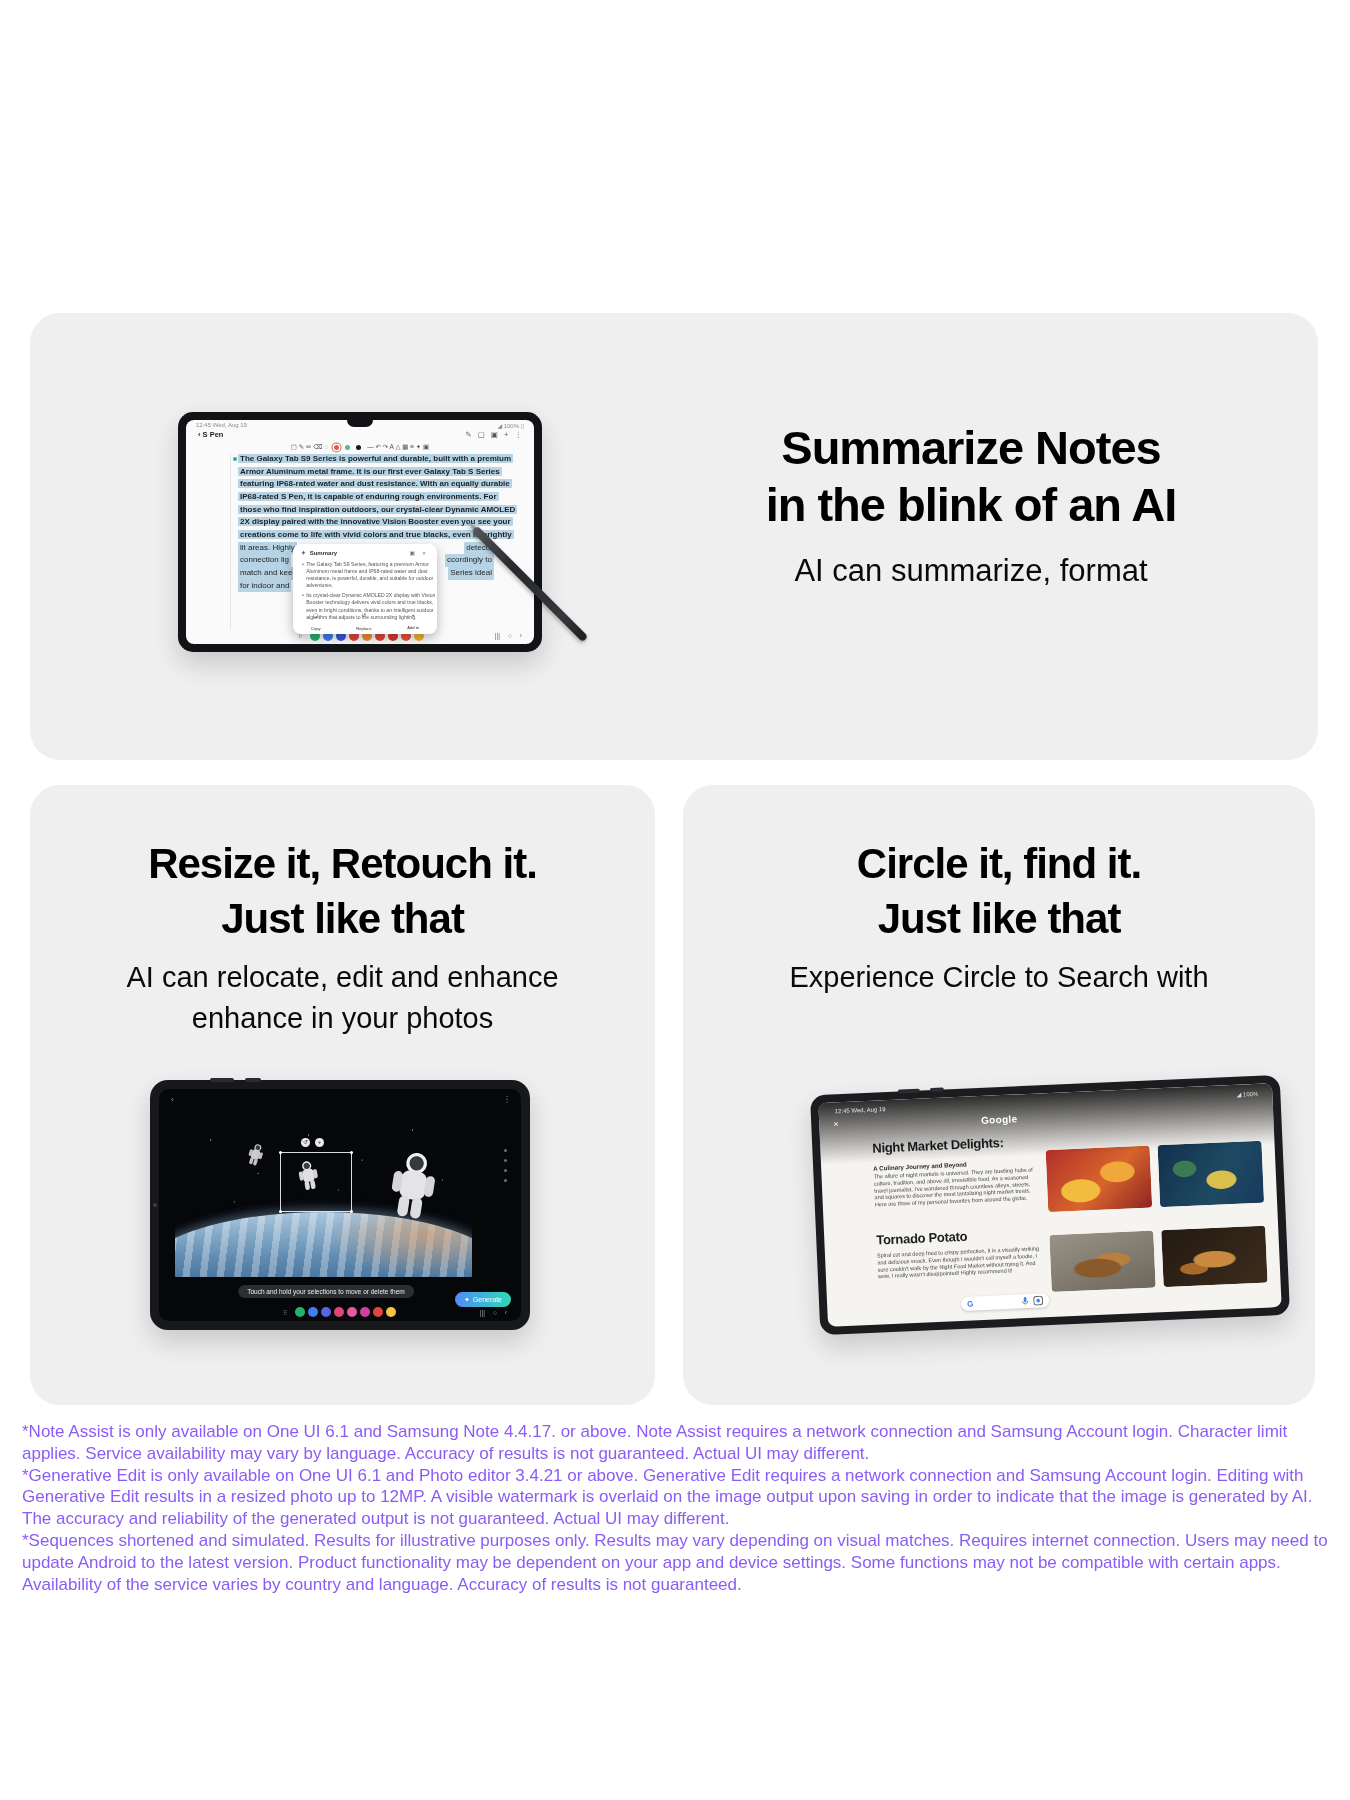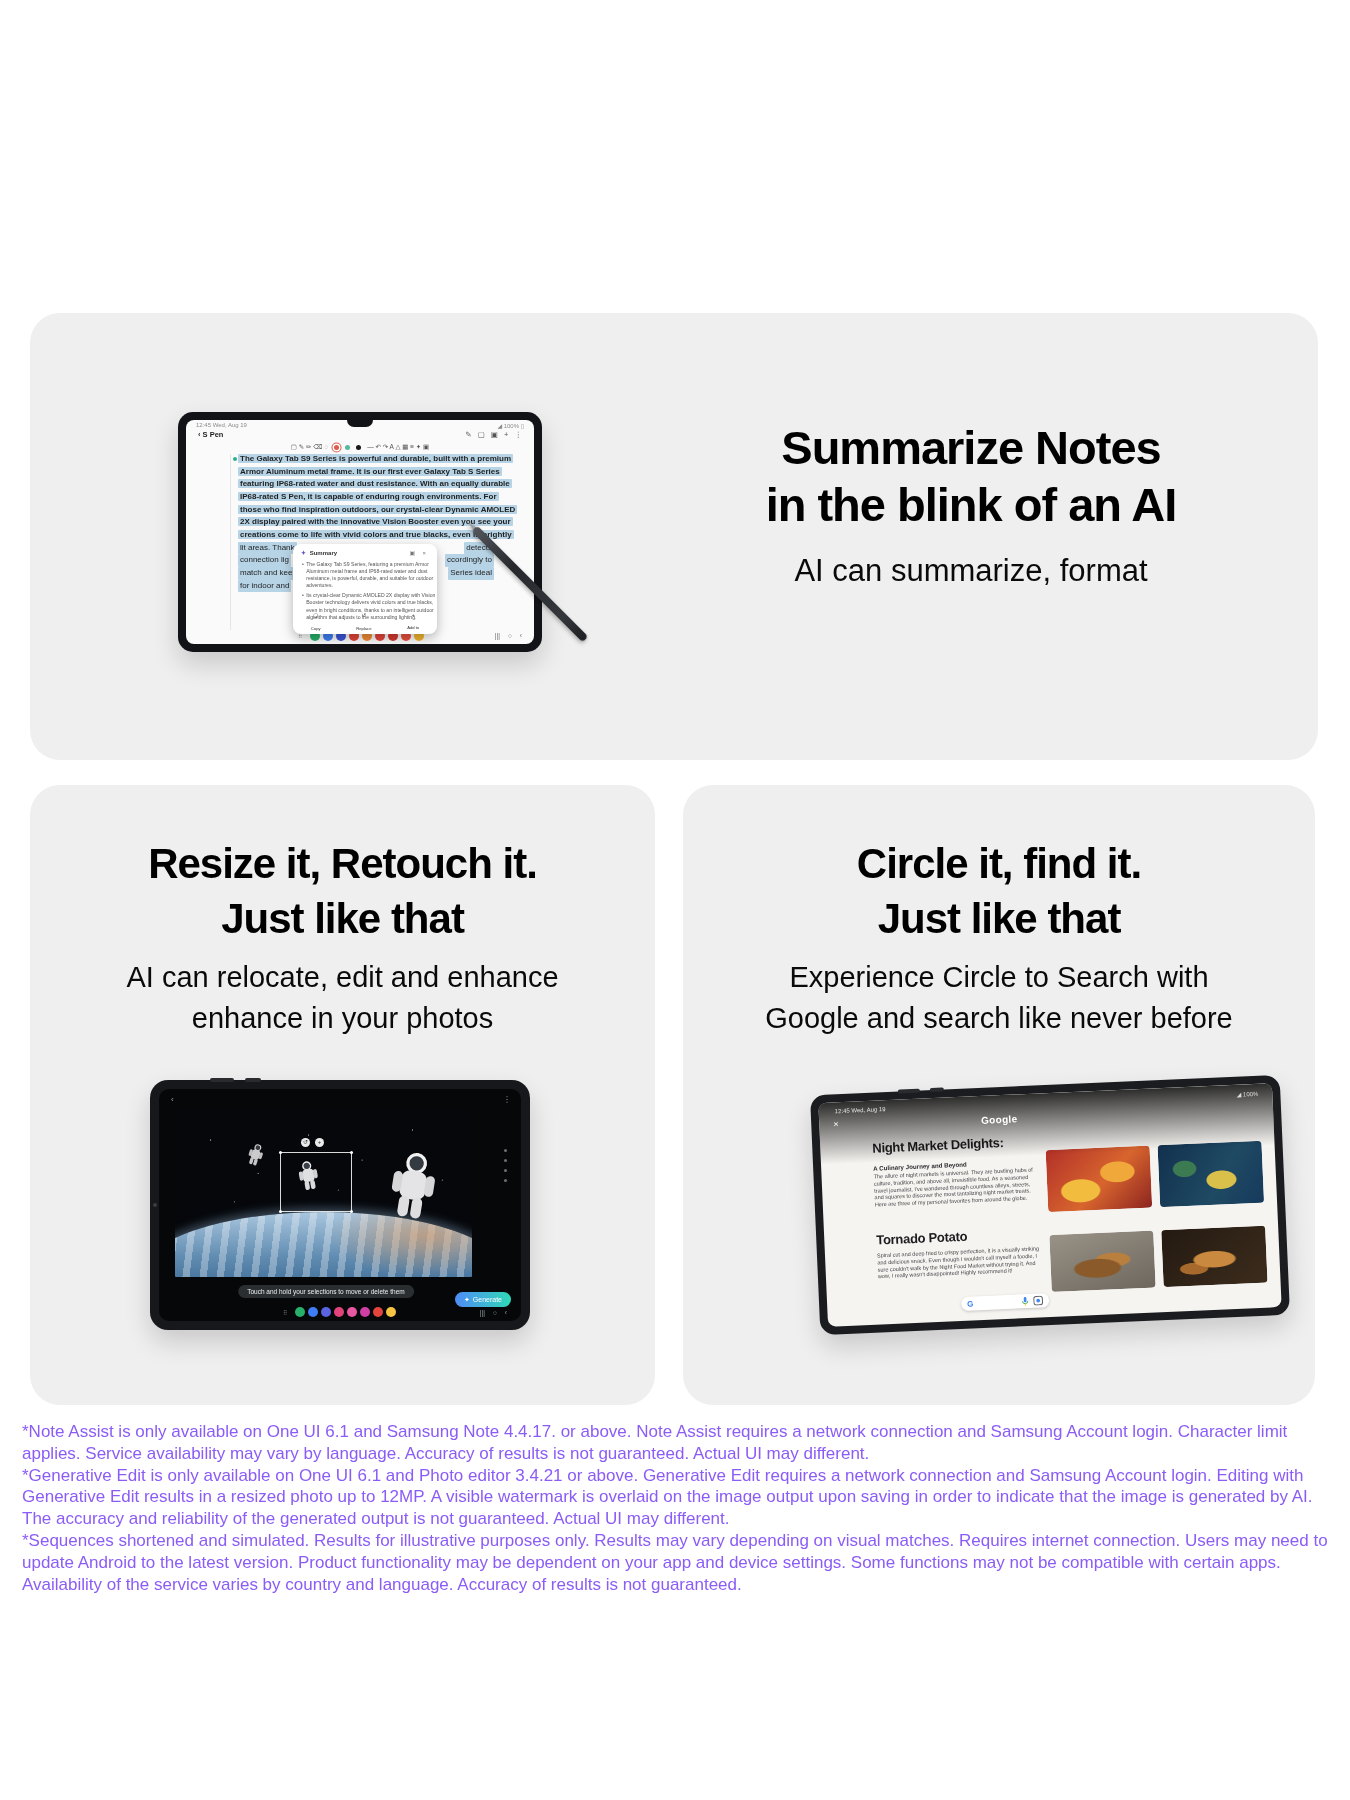--- a/index.html
+++ b/index.html
@@ -184,21 +184,21 @@
 
         <div class="note-block">
           <div class="note-line"><span class="hl">The Galaxy Tab S9 Series is powerful and durable, built with a premium</span></div>
           <div class="note-line"><span class="hl">Armor Aluminum metal frame. It is our first ever Galaxy Tab S Series</span></div>
           <div class="note-line"><span class="hl">featuring IP68-rated water and dust resistance. With an equally durable</span></div>
           <div class="note-line"><span class="hl">IP68-rated S Pen, it is capable of enduring rough environments. For</span></div>
           <div class="note-line"><span class="hl">those who find inspiration outdoors, our crystal-clear Dynamic AMOLED</span></div>
           <div class="note-line"><span class="hl">2X display paired with the innovative Vision Booster even you see your</span></div>
           <div class="note-line"><span class="hl">creations come to life with vivid colors and true blacks, even in brightly</span></div>
           <div class="note-split">
-            <span class="hl">lit areas. Thank</span>
+            <span class="hl">lit areas. Highly</span>
             <span class="hl">detects</span>
           </div>
           <div class="note-split">
             <span class="hl">connection lig</span>
             <span class="hl">ccordingly to</span>
           </div>
           <div class="note-split">
             <span class="hl">match and kee</span>
             <span class="hl">Series ideal</span>
           </div>
@@ -373,21 +373,20 @@
     </div>
   </section>
 
   <section class="card card-br">
     <div class="headline">
       <div>Circle it, find it.</div>
       <div>Just like that</div>
     </div>
     <div class="subline">
       <div>Experience Circle to Search with</div>
-      <div>Google and search like never before</div>
     </div>
 
     <div class="tablet tablet-circle">
       <div class="top-btn" style="left:88px;width:22px;"></div>
       <div class="top-btn" style="left:120px;width:14px;"></div>
       <div class="screen">
 
         <div class="c-article">Night Market Delights:</div>
         <div class="c-s1h">A Culinary Journey and Beyond</div>
         <div class="c-p c-p1">The allure of night markets is universal. They are bustling hubs of culture, tradition, and above all, irresistible food. As a seasoned travel journalist, I've wandered through countless alleys, streets, and squares to discover the most tantalizing night market treats. Here are three of my personal favorites from around the globe.</div>

